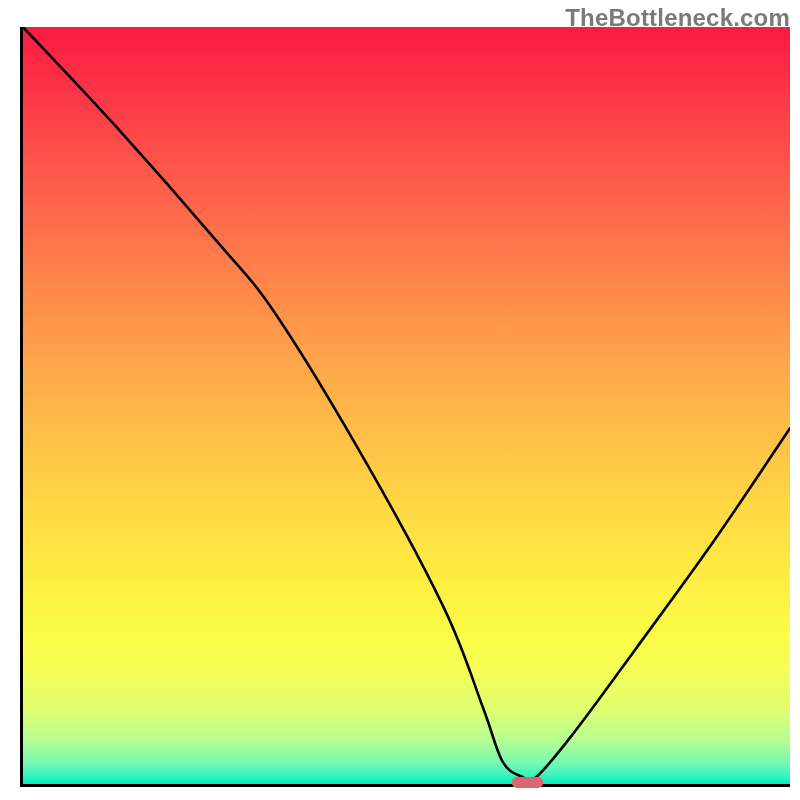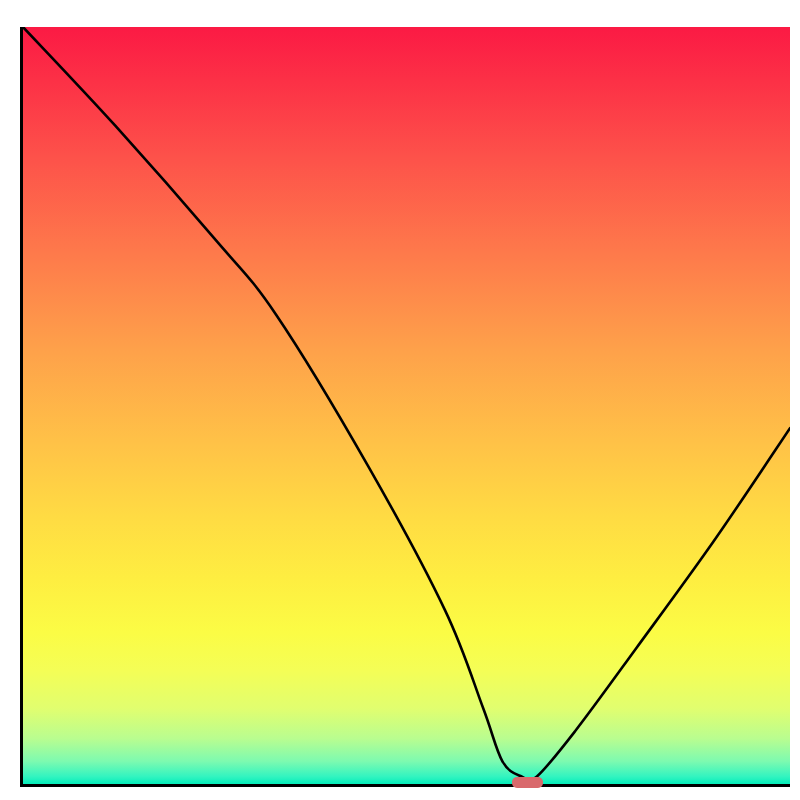--- a/index.html
+++ b/index.html
@@ -67,20 +67,21 @@
     position: absolute;
     height: 11px;
     background: #d9696c;
     border-radius: 5px;
   }
 </style>
 </head>
 <body>
 
 <div class="frame">
+  <div class="watermark">TheBottleneck.com</div>
 
   <div class="plot-area">
     <div class="gradient"></div>
 
     <svg class="curve-svg" viewBox="0 0 770 760" preserveAspectRatio="none">
       <path id="curve-path" class="curve-path" d="M 0.0 0.0 C 15.4 16.5, 60.3 63.3, 92.4 98.8 C 124.5 134.3, 165.5 181.1, 192.5 212.8 C 219.5 244.5, 228.4 250.8, 254.1 288.8 C 279.8 326.8, 318.3 391.4, 346.5 440.8 C 374.7 490.2, 404.3 544.7, 423.5 585.2 C 442.8 625.7, 452.4 658.7, 462.0 684.0 C 471.6 709.3, 474.8 725.8, 481.3 737.2 C 487.7 748.6, 494.7 749.9, 500.5 752.4 C 506.3 754.9, 506.9 760.0, 515.9 752.4 C 524.9 744.8, 537.7 728.3, 554.4 706.8 C 571.1 685.3, 592.9 654.9, 616.0 623.2 C 639.1 591.5, 667.3 553.5, 693.0 516.8 C 718.7 480.1, 757.2 421.8, 770.0 402.8"></path>
     </svg>
 
     <div id="min-marker" class="min-marker" style="left: 488.95px; width: 30.8px; top: 749.68px;"></div>
   </div>

